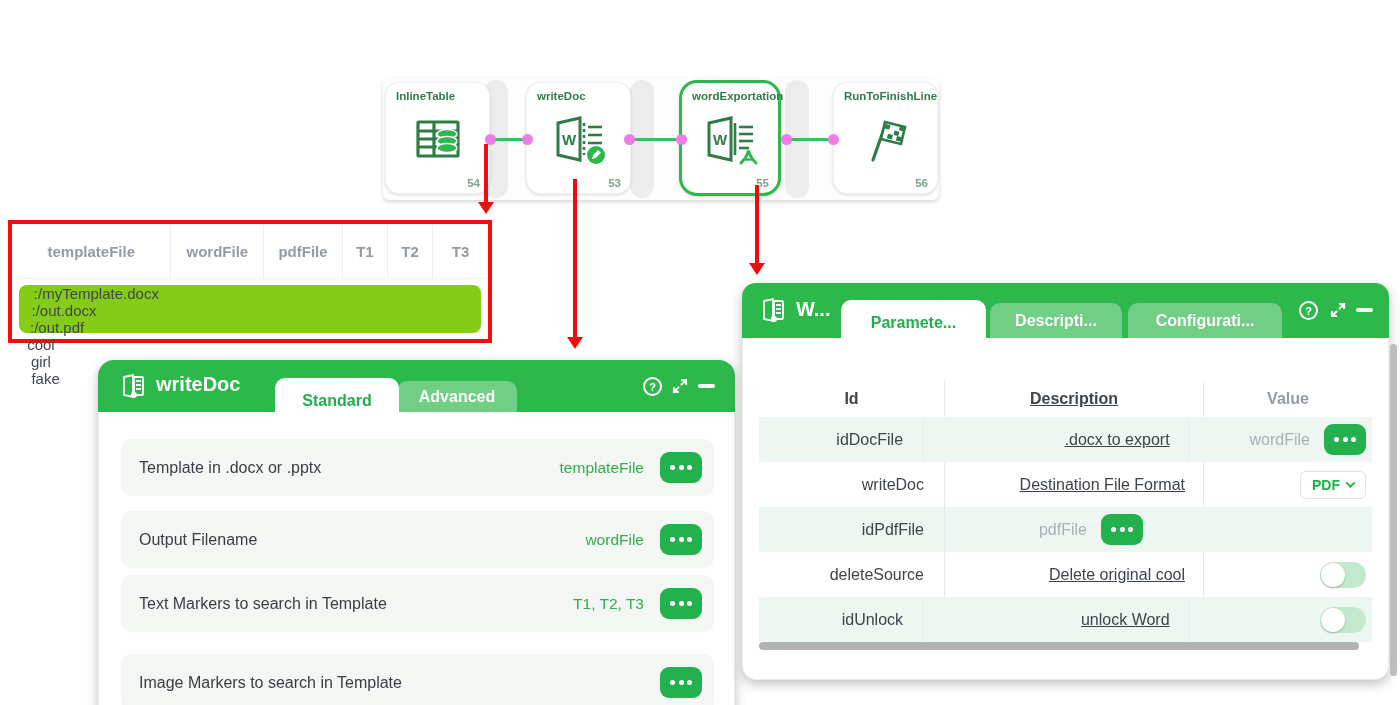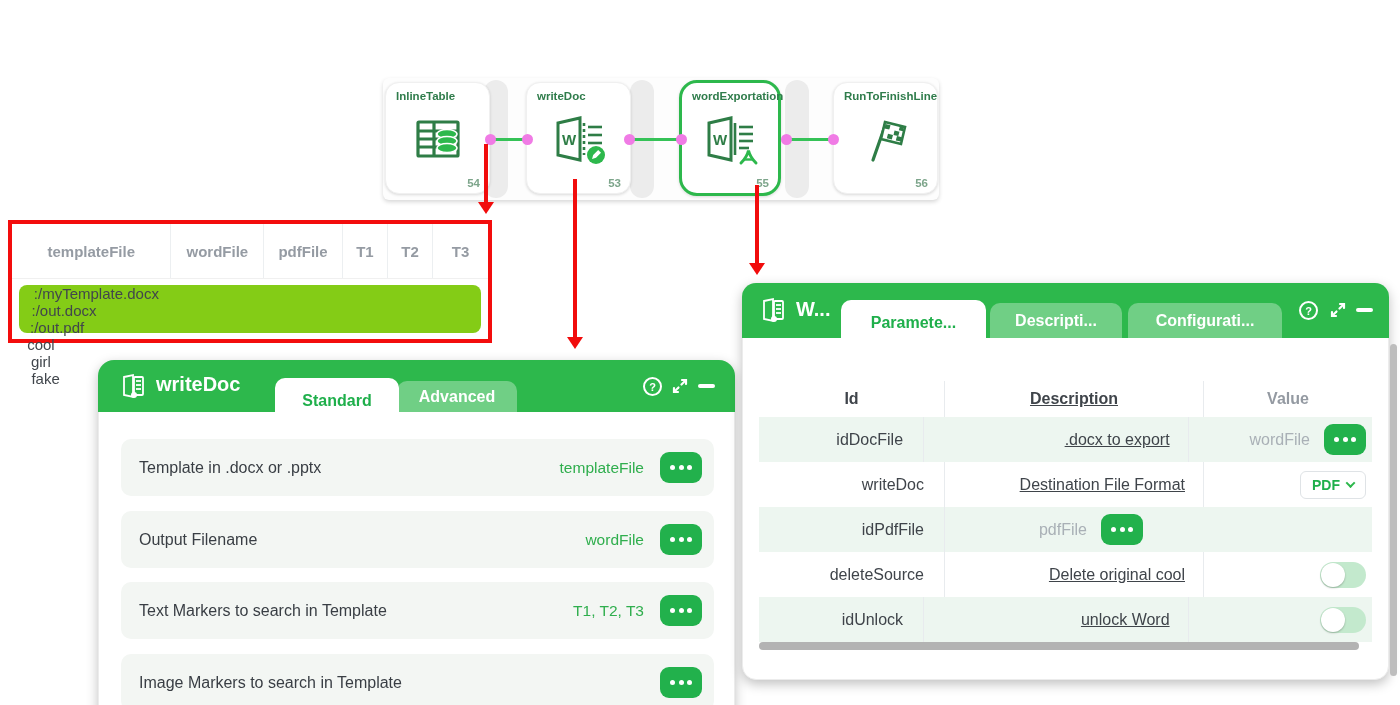--- a/index.html
+++ b/index.html
@@ -260,21 +260,21 @@
     </div>
     <div class="wd-row" style="top:150px;">
       <span class="wd-label">Output Filename</span>
       <span class="wd-value">wordFile</span>
       <button class="btn-ellipsis">
           <i></i>
           <i></i>
           <i></i>
         </button>
     </div>
-    <div class="wd-row" style="top:221px;justify-content:center;">
+    <div class="wd-row" style="top:214px;justify-content:center;">
       <span class="wd-label">Text Markers to search in Template</span>
       <span class="wd-value">T1, T2, T3</span>
       <button class="btn-ellipsis">
           <i></i>
           <i></i>
           <i></i>
         </button>
     </div>
     <div class="wd-row" style="top:293px;">
       <span class="wd-label">Image Markers to search in Template</span>

